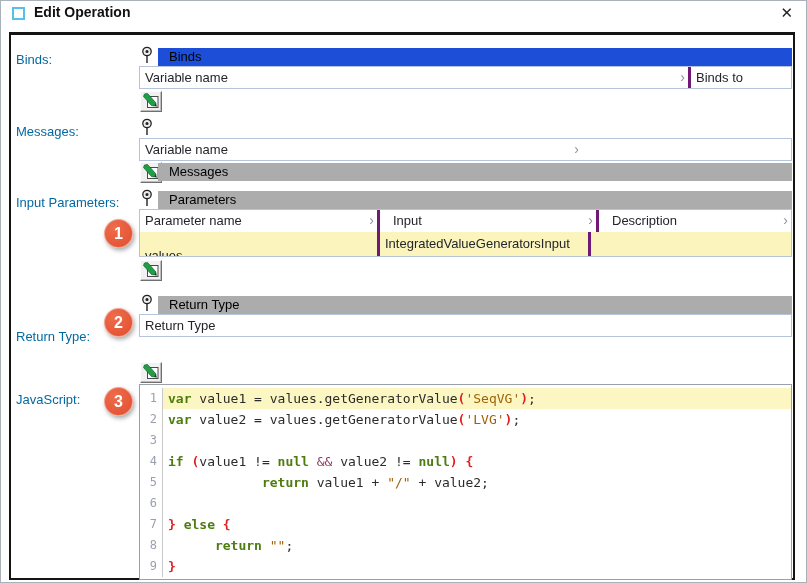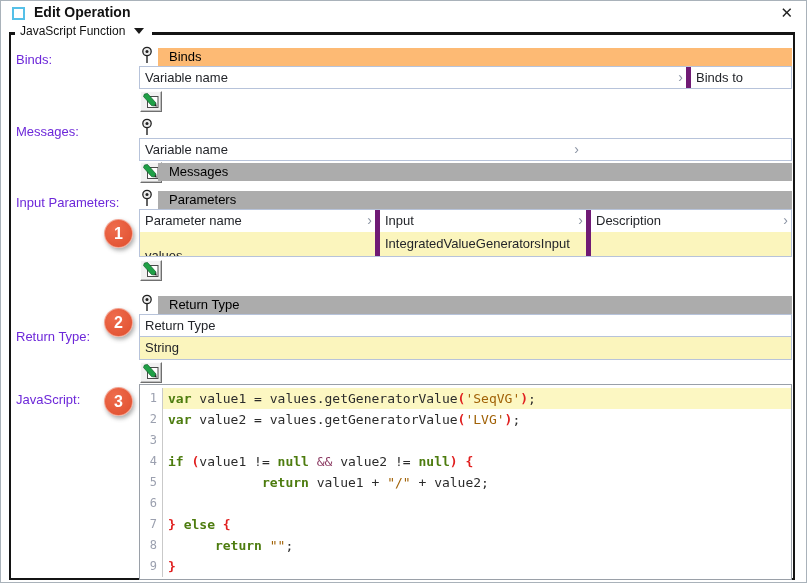--- a/index.html
+++ b/index.html
@@ -14,33 +14,33 @@
   .win-title { position:absolute; left:33px; top:3px; font-size:14px; font-weight:bold; color:#111;text-align:right; }
   .win-close { position:absolute; right:13px; top:3px; font-size:15px; color:#222; cursor:default; line-height:18px; }
   
   .groupbox { position:absolute; left:8px; top:31px; width:786px; height:548px;
     border:2px solid #141414; border-top:3px solid #141414; background:#fff; }
   .group-label { position:absolute; left:14px; top:23px; background:#fff; padding:0 8px 0 5px;
     font-size:12px; color:#111; display:flex; align-items:center; gap:9px; z-index:3; }
   .dd-arrow { width:0; height:0; border-left:5px solid transparent; border-right:5px solid transparent;
     border-top:6px solid #1a1a1a; display:inline-block; }
   
-  .sec-label { position:absolute; left:15px; font-size:13px; color:#6d28d9; z-index:2; }
+  .sec-label { position:absolute; left:15px; font-size:13px; color:#0369a1; z-index:2; }
   
   .pin { position:absolute; left:140px; z-index:2; }
   .hdr-bar { position:absolute; left:157px; width:634px; height:18px; line-height:18px;
     padding-left:11px; font-size:13px; color:#000; z-index:1; }
-  .hdr-blue { background:#fdba74; }
+  .hdr-blue { background:#1d4ed8; }
   .hdr-gray { background:#acacac; }
   
   .tbl-row { position:absolute; left:138px; width:653px; display:flex;
     border:1px solid #b7c3da; background:#fff; }
   .tbl-row.joined { border-top:none; }
   .cell { position:relative; height:100%; padding:3px 16px 0 5px; font-size:13px; color:#23252a;
-    border-right:5px solid #701a75; overflow:hidden; white-space:nowrap; }
+    border-right:3px solid #701a75; overflow:hidden; white-space:nowrap; }
   .cell:last-child { border-right:none; }
   .yellow .cell { background:#fbf5bd; }
   .chev { position:absolute; right:3px; top:2px; color:#8a93a3; font-size:14px; }
   
   .edit-btn { position:absolute; left:139px; width:22px; height:21px; background:#f1f1f1;
     border-top:1px solid #fdfdfd; border-left:1px solid #fdfdfd;
     border-right:1px solid #6f6f6f; border-bottom:1px solid #6f6f6f;
     box-shadow: inset -1px -1px 0 #bdbdbd; display:flex; align-items:center; justify-content:center; }
   
   .num-circle { position:absolute; left:103px; width:29px; height:29px; border-radius:50%;
@@ -67,24 +67,20 @@
 </head>
 <body>
 
 <div id="window">
 
   <div class="win-icon"></div>
   <div class="win-title">Edit Operation</div>
   <div class="win-close">✕</div>
 
   <div class="groupbox"></div>
-  <div class="group-label">
-    <span>JavaScript Function</span>
-    <span class="dd-arrow"></span>
-  </div>
 
   <div class="sec-label" style="top:51px;">Binds:</div>
   <div class="pin" style="top:45px;">
     <svg width="12" height="18" viewBox="0 0 12 18">
         <circle cx="6" cy="5.5" r="4.2" fill="#ececec" stroke="#222" stroke-width="1.3"></circle>
         <circle cx="6" cy="5.5" r="1.5" fill="#222"></circle>
         <line x1="6" y1="9.8" x2="6" y2="17" stroke="#222" stroke-width="1.4"></line>
       </svg>
   </div>
   <div class="hdr-bar hdr-blue" style="top:47px;">
@@ -136,21 +132,21 @@
   <div class="pin" style="top:188px;">
     <svg width="12" height="18" viewBox="0 0 12 18">
         <circle cx="6" cy="5.5" r="4.2" fill="#ececec" stroke="#222" stroke-width="1.3"></circle>
         <circle cx="6" cy="5.5" r="1.5" fill="#222"></circle>
         <line x1="6" y1="9.8" x2="6" y2="17" stroke="#222" stroke-width="1.4"></line>
       </svg>
   </div>
   <div class="hdr-bar hdr-gray" style="top:190px;">
     <span>Parameters</span>
   </div>
-  <div class="tbl-row" style="top:208px; height:37px;">
+  <div class="tbl-row" style="top:208px; height:37px;gap:8px;">
     <div class="cell" style="width:240px;">
       <span>Parameter name</span>
       <span class="chev">›</span>
     </div>
     <div class="cell" style="width:211px;">
       <span>Input</span>
       <span class="chev">›</span>
     </div>
     <div class="cell" style="flex:1;">
       <span>Description</span>
@@ -184,25 +180,20 @@
         <circle cx="6" cy="5.5" r="1.5" fill="#222"></circle>
         <line x1="6" y1="9.8" x2="6" y2="17" stroke="#222" stroke-width="1.4"></line>
       </svg>
   </div>
   <div class="hdr-bar hdr-gray" style="top:295px;">
     <span>Return Type</span>
   </div>
   <div class="tbl-row" style="top:313px; height:23px;">
     <div class="cell" style="flex:1;">
       <span>Return Type</span>
-    </div>
-  </div>
-  <div class="tbl-row joined yellow" style="top:336px; height:23px;">
-    <div class="cell" style="flex:1;">
-      <span>String</span>
     </div>
   </div>
   <div class="edit-btn" style="top:361px;">
     <svg width="17" height="17" viewBox="0 0 17 17">
       <rect x="4.5" y="3.5" width="10.5" height="11" fill="#fff" stroke="#4a4a4a" stroke-width="1"></rect>
       <polygon points="1.5,1 4.5,0.5 13,10 11.5,13 8.5,12.5 0.5,3.5" fill="#1fa046" stroke="#0b5f27" stroke-width="0.7"></polygon>
       <polygon points="11.5,13 13,10 13.8,13.8" fill="#222"></polygon>
     </svg>
   </div>
   <div class="num-circle" style="top:307px;">2</div>

